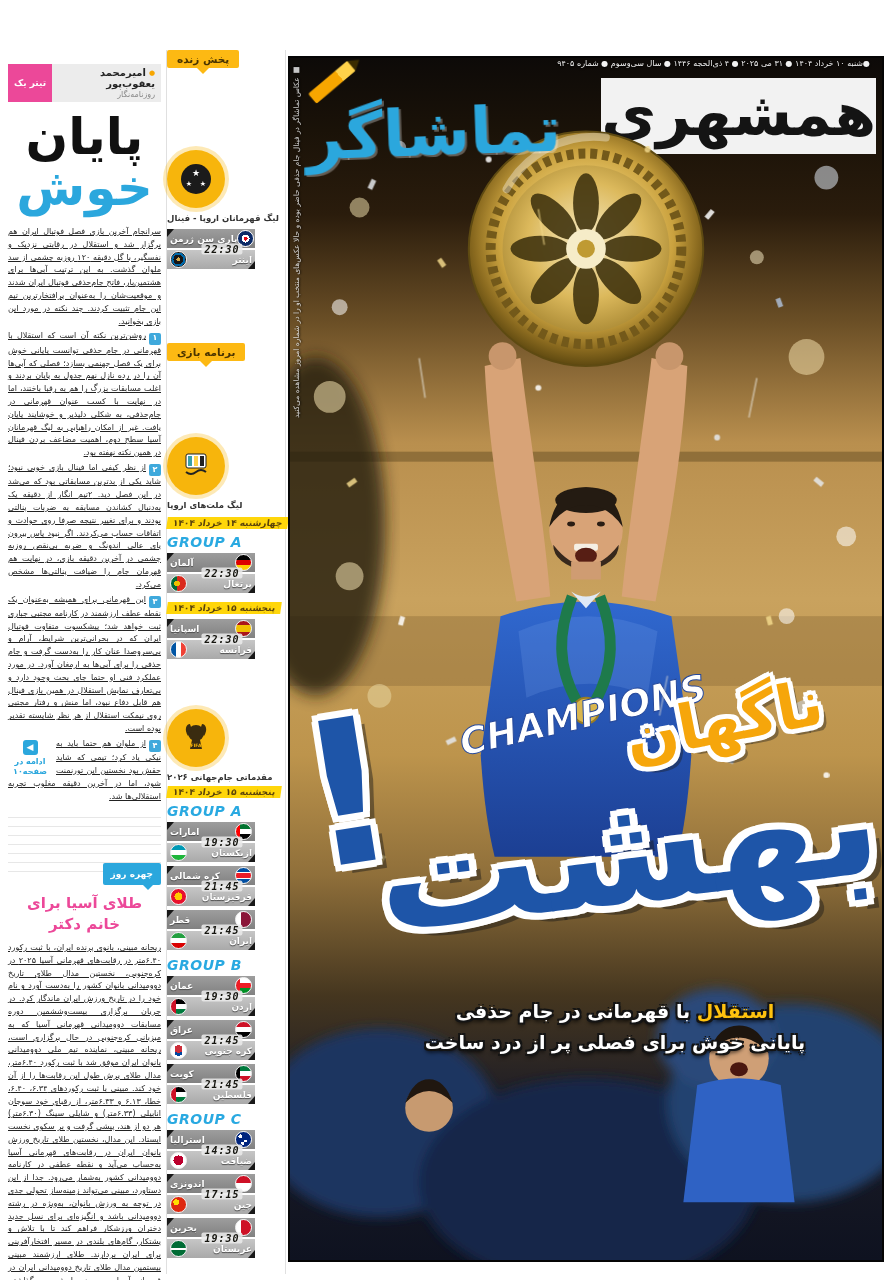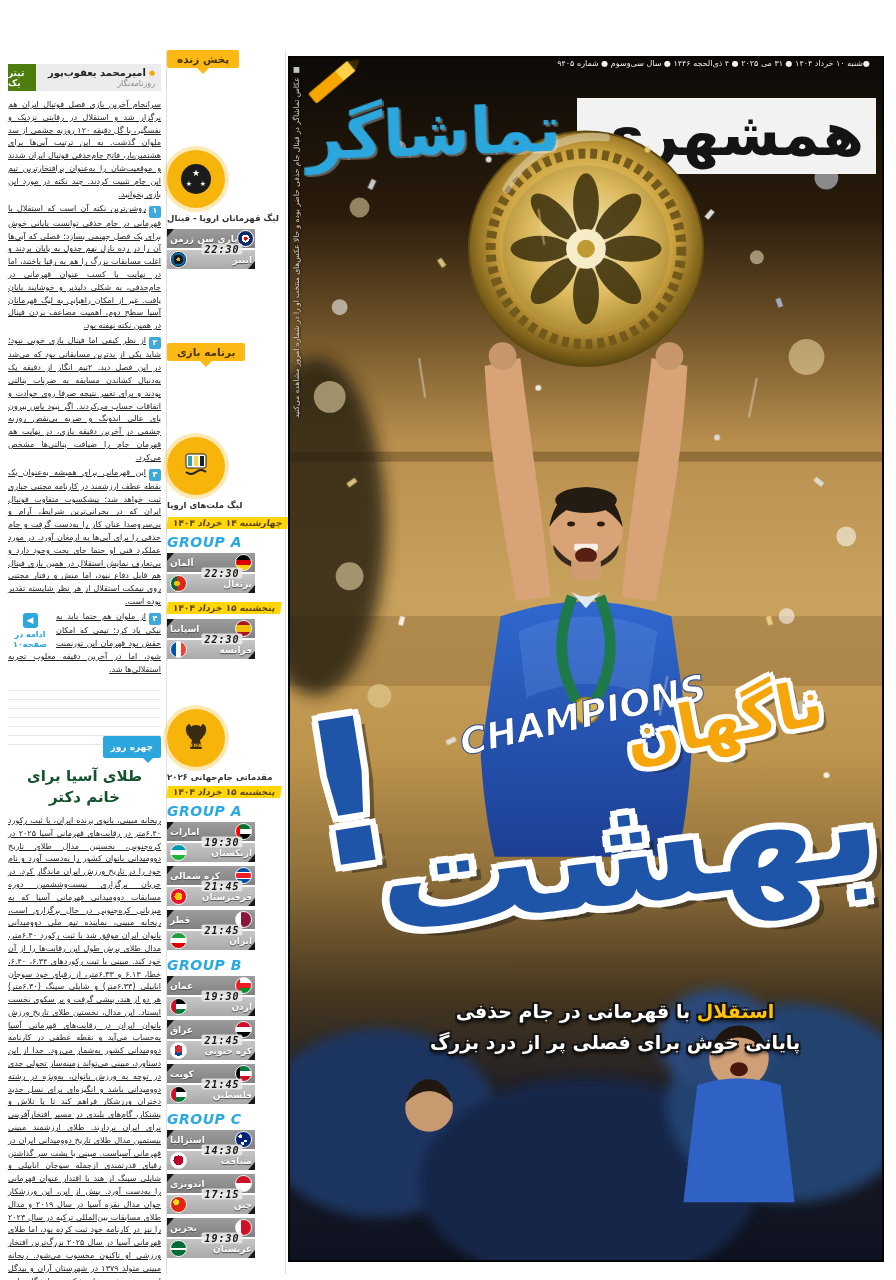--- a/index.html
+++ b/index.html
@@ -2,22 +2,22 @@
 <html lang="fa" dir="rtl"><head>
 <meta charset="utf-8">
 <style>
   html,body{margin:0;padding:0;background:#e9e9e9;}
   .page{position:relative;width:896px;height:1280px;background:#ffffff;overflow:hidden;
         font-family:"DejaVu Sans",sans-serif;direction:rtl;margin:0 auto;}
 
   
   .col-left{position:absolute;left:8px;top:64px;width:153px;}
   .author-strip{display:flex;direction:ltr;align-items:stretch;margin-bottom:8px;}
-  .kicker-chip{background:#4d7c0f;color:#fff;font-size:9px;font-weight:bold;
-               display:flex;align-items:center;justify-content:center;width:28px;}
+  .kicker-chip{background:#ec4899;color:#fff;font-size:9px;font-weight:bold;
+               display:flex;align-items:center;justify-content:center;width:44px;}
   .author-box{background:#ececec;flex:1;padding:3px 6px;direction:rtl;}
   .author-name{font-size:10px;font-weight:bold;color:#222;}
   .author-name::before{content:'●';color:#f7a600;font-size:7px;margin-left:3px;vertical-align:middle;}
   .author-role{font-size:8px;color:#888;margin-top:1px;}
   .lead-headline{text-align:center;line-height:1.02;margin:10px 0 12px;}
   .lead-headline .l1{font-size:50px;font-weight:bold;color:#111;display:block;}
   .lead-headline .l2{font-size:50px;font-weight:bold;color:#2ba7dd;display:block;}
   .body-text{font-size:8px;line-height:1.6;color:#222;text-align:justify;text-decoration:underline;}
   .body-text p{margin:0 0 2px;}
   .num-chip{display:inline-flex;width:12px;height:12px;background:#3fa9dc;color:#fff;
@@ -27,21 +27,21 @@
             font-weight:bold;line-height:1.3;margin:2px 4px 0 0;}
   .continue .cicon{display:block;width:15px;height:15px;background:#2ba7dd;color:#fff;
             border-radius:3px;margin:0 auto 2px;font-size:9px;line-height:15px;}
   .lines-divider{height:56px;margin:14px 0 4px;position:relative;
       background:repeating-linear-gradient(180deg,#e7e7e7 0 1px,transparent 1px 9px);}
   .face-chip{position:absolute;right:0;bottom:-12px;background:#2ba7dd;color:#fff;
              font-size:9px;font-weight:bold;padding:6px 8px;border-radius:2px;}
   .face-chip::after{content:'';position:absolute;right:8px;bottom:-5px;
              border-left:5px solid transparent;border-right:5px solid transparent;
              border-top:5px solid #2ba7dd;}
-  .face-headline{font-size:15px;font-weight:bold;color:#14532d;text-align:center;
+  .face-headline{font-size:15px;font-weight:bold;color:#ec4899;text-align:center;
                  line-height:1.35;margin:20px 0 8px;}
 
   
   .col-mid{position:absolute;left:166px;top:50px;width:120px;height:1224px;
            border-left:1px solid #e0e0e0;border-right:1px solid #e0e0e0;
            box-sizing:border-box;display:flex;flex-direction:column;align-items:flex-end;}
   .ytab{background:#fdb913;color:#4a3400;font-weight:bold;font-size:10.5px;
         padding:3px 10px;border-radius:2px;position:relative;flex:0 0 auto;}
   .ytab::after{content:'';position:absolute;left:50%;bottom:-6px;margin-left:-6px;
         border:6px solid transparent;border-top-color:#fdb913;border-bottom:0;}
@@ -97,21 +97,21 @@
   .b-inter{background-image:radial-gradient(circle,#d4a94a 0 2px,#151515 2px 5px,#0068a8 5px 7px,#151515 7px 9px,#0068a8 9px);}
 
   
   .photo{position:absolute;left:288px;top:56px;width:596px;height:1206px;
          border:2px solid #050505;box-sizing:border-box;overflow:hidden;background:#20180e;}
   .lay{position:absolute;left:0;top:0;width:100%;height:100%;}
   .lay.bg{z-index:0;} .lay.fg{z-index:3;}
   .masthead-date{position:absolute;top:1px;right:12px;z-index:2;font-size:8px;color:#f2f2f2;
          text-shadow:0 1px 2px #000;direction:rtl;}
   .masthead-title{position:absolute;top:20px;right:6px;z-index:1;background:#f2f2f2;
-         color:#141414;font-weight:bold;font-size:60px;line-height:72px;padding:0 12px 4px;margin-top:20px;}
+         color:#141414;font-weight:bold;font-size:60px;line-height:72px;padding:0 0 4px;}
   .tamashagar{position:absolute;top:38px;left:16px;z-index:4;color:#2ba7dd;font-size:64px;
          font-weight:bold;transform:rotate(-2deg);text-shadow:2px 2px 0 rgba(255,255,255,.3);}
   .pencil{position:absolute;top:-24px;left:2px;width:52px;height:13px;border-radius:2px;
          background:linear-gradient(90deg,#f7a600 0 68%,#ffd24a 68%);transform:rotate(-38deg);z-index:5;}
   .pencil::after{content:'';position:absolute;right:-9px;top:0;
          border-left:10px solid #3a2c00;border-top:7px solid transparent;border-bottom:6px solid transparent;}
   .photo-caption{position:absolute;left:2px;top:8px;z-index:4;writing-mode:vertical-rl;
          transform:rotate(180deg);font-size:7.5px;color:#e8e8e8;opacity:.85;height:470px;
          letter-spacing:.4px;text-shadow:0 1px 2px #000;}
   .big-head{position:absolute;left:0;top:640px;width:100%;height:340px;z-index:5;}
@@ -138,28 +138,32 @@
 <div class="page">
 
   <div class="col-left">
     <div class="author-strip">
       <div class="kicker-chip">تیتر یک</div>
       <div class="author-box">
         <div class="author-name">امیرمحمد یعقوب‌پور</div>
         <div class="author-role">روزنامه‌نگار</div>
       </div>
     </div>
+    <div class="lead-headline">
+      <span class="l1">پایان</span>
+      <span class="l2">خوش</span>
+    </div>
     <div class="body-text">
       <p>سرانجام آخرین بازی فصل فوتبال ایران هم برگزار شد و استقلال در رقابتی نزدیک و نفسگیر، با گل دقیقه ۱۲۰ روزبه چشمی از سد ملوان گذشت. به این ترتیب آبی‌ها برای هشتمین‌بار، فاتح جام‌حذفی فوتبال ایران شدند و موقعیت‌شان را به‌عنوان پرافتخارترین تیم این جام تثبیت کردند. چند نکته در مورد این بازی بخوانید.</p>
       <p><span class="num-chip">۱</span><span>روشن‌ترین نکته آن است که استقلال با قهرمانی در جام حذفی توانست پایانی خوش برای یک فصل جهنمی بسازد؛ فصلی که آبی‌ها آن را در رده نازل نهم جدول به پایان بردند و اغلب مسابقات بزرگ را هم به رقبا باختند، اما در نهایت با کسب عنوان قهرمانی در جام‌حذفی، به شکلی دلپذیر و خوشایند پایان یافت. غیر از امکان راهیابی به لیگ قهرمانان آسیا سطح دوم، اهمیت مضاعف بردن فینال در همین نکته نهفته بود.</span></p>
       <p><span class="num-chip">۲</span><span>از نظر کیفی اما فینال بازی خوبی نبود؛ شاید یکی از بدترین مسابقاتی بود که می‌شد در این فصل دید. ۲تیم انگار از دقیقه یک به‌دنبال کشاندن مسابقه به ضربات پنالتی بودند و برای تغییر نتیجه صرفا روی حوادث و اتفاقات حساب می‌کردند. اگر نبود پاس بیرون پای عالی اندونگ و ضربه بی‌نقص روزبه چشمی در آخرین دقیقه بازی، در نهایت هم قهرمان جام را ضیافت پنالتی‌ها مشخص می‌کرد.</span></p>
       <p><span class="num-chip">۳</span><span>این قهرمانی برای همیشه به‌عنوان یک نقطه عطف ارزشمند در کارنامه مجتبی جباری ثبت خواهد شد؛ پیشکسوت متفاوت فوتبال ایران که در بحرانی‌ترین شرایط، آرام و بی‌سروصدا عنان کار را به‌دست گرفت و جام حذفی را برای آبی‌ها به ارمغان آورد. در مورد عملکرد فنی او حتما جای بحث وجود دارد و بی‌تعارف نمایش استقلال در همین بازی فینال هم قابل دفاع نبود، اما منش و رفتار مجتبی روی نیمکت استقلال از هر نظر شایسته تقدیر بوده است.</span></p>
       <p>
         <span class="continue"><span class="cicon">◀</span><span>ادامه در صفحه۱۰</span></span>
-        <span class="num-chip">۴</span><span>از ملوان هم حتما باید به نیکی یاد کرد؛ تیمی که امکان حقش بود قهرمان این تورنمنت شود، اما در آخرین دقیقه مغلوب تجربه استقلالی‌ها شد.</span>
+        <span class="num-chip">۴</span><span>از ملوان هم حتما باید به نیکی یاد کرد؛ تیمی که شاید حقش بود نخستین این تورنمنت شود، اما در آخرین دقیقه مغلوب تجربه استقلالی‌ها شد.</span>
       </p>
     </div>
     <div class="lines-divider">
       <div class="face-chip">چهره روز</div>
     </div>
     <div class="face-headline">طلای آسیا برای خانم دکتر</div>
     <div class="body-text">ریحانه مبینی، بانوی پرنده ایران، با ثبت رکورد ۶.۴۰متر در رقابت‌های قهرمانی آسیا ۲۰۲۵ در کره‌جنوبی، نخستین مدال طلای تاریخ دوومیدانی بانوان کشور را به‌دست آورد و نام خود را در تاریخ ورزش ایران ماندگار کرد. در جریان برگزاری بیست‌وششمین دوره مسابقات دوومیدانی قهرمانی آسیا که به میزبانی کره‌جنوبی در حال برگزاری است، ریحانه مبینی، نماینده تیم ملی دوومیدانی بانوان ایران موفق شد با ثبت رکورد ۶.۴۰متر، مدال طلای پرش طول این رقابت‌ها را از آن خود کند. مبینی با ثبت رکوردهای ۶.۳۴، ۶.۴۰، خطا، ۶.۱۳ و ۶.۳۳متر، از رقبای خود سوجان انابیلی (۶.۳۳متر) و شایلی سینگ (۶.۳۰متر) هر دو از هند، پیشی گرفت و بر سکوی نخست ایستاد. این مدال، نخستین طلای تاریخ ورزش بانوان ایران در رقابت‌های قهرمانی آسیا به‌حساب می‌آید و نقطه عطفی در کارنامه دوومیدانی کشور به‌شمار می‌رود. جدا از این دستاورد، مبینی می‌تواند زمینه‌ساز تحولی جدی در توجه به ورزش بانوان، به‌ویژه در رشته دوومیدانی باشد و انگیزه‌ای برای نسل جدید دختران ورزشکار فراهم کند تا با تلاش و پشتکار، گام‌های بلندی در مسیر افتخارآفرینی برای ایران بردارند. طلای ارزشمند مبینی بیستمین مدال طلای تاریخ دوومیدانی ایران در قهرمانی آسیاست. مبینی با پشت سر گذاشتن رقبای قدرتمندی ازجمله سوجان انابیلی و شایلی سینگ از هند با اقتدار عنوان قهرمانی را به‌دست آورد. پیش از این، این ورزشکار جوان مدال نقره آسیا در سال ۲۰۱۹ و مدال طلای مسابقات بین‌المللی ترکیه در سال ۲۰۲۳ را نیز در کارنامه خود ثبت کرده بود، اما طلای قهرمانی آسیا در سال ۲۰۲۵ بزرگ‌ترین افتخار ورزشی او تاکنون محسوب می‌شود. ریحانه مبینی متولد ۱۳۷۹ در شهرستان آران و بیدگل است و در رشته دندانپزشکی در دانشگاه علوم پزشکی اصفهان مشغول به تحصیل است. موفقیت چشمگیر او در کنار تحصیل در یکی از دشوارترین رشته‌های دانشگاهی، این ورزشکار را به الگویی برای دختران ورزشکار کشور تبدیل کرده است.</div>
   </div>
 
   <div class="col-mid">
@@ -507,17 +511,17 @@
     <div class="photo-caption">■ عکاس تماشاگر در فینال جام حذفی حاضر بوده و حالا عکس‌های منتخب او را در شماره امروز مشاهده می‌کنید</div>
 
     <div class="big-head">
       <div class="word-top">ناگهان</div>
       <div class="word-main">بهشت</div>
       <div class="bang">!</div>
     </div>
 
     <div class="subhead">
       <div><span class="hl">استقلال</span><span> با قهرمانی در جام حذفی</span></div>
-      <div>پایانی خوش برای فصلی پر از درد بزرگ</div>
+      <div>پایانی خوش برای فصلی پر از درد ساخت</div>
     </div>
   </div>
 
 </div>
 
 </body></html>

